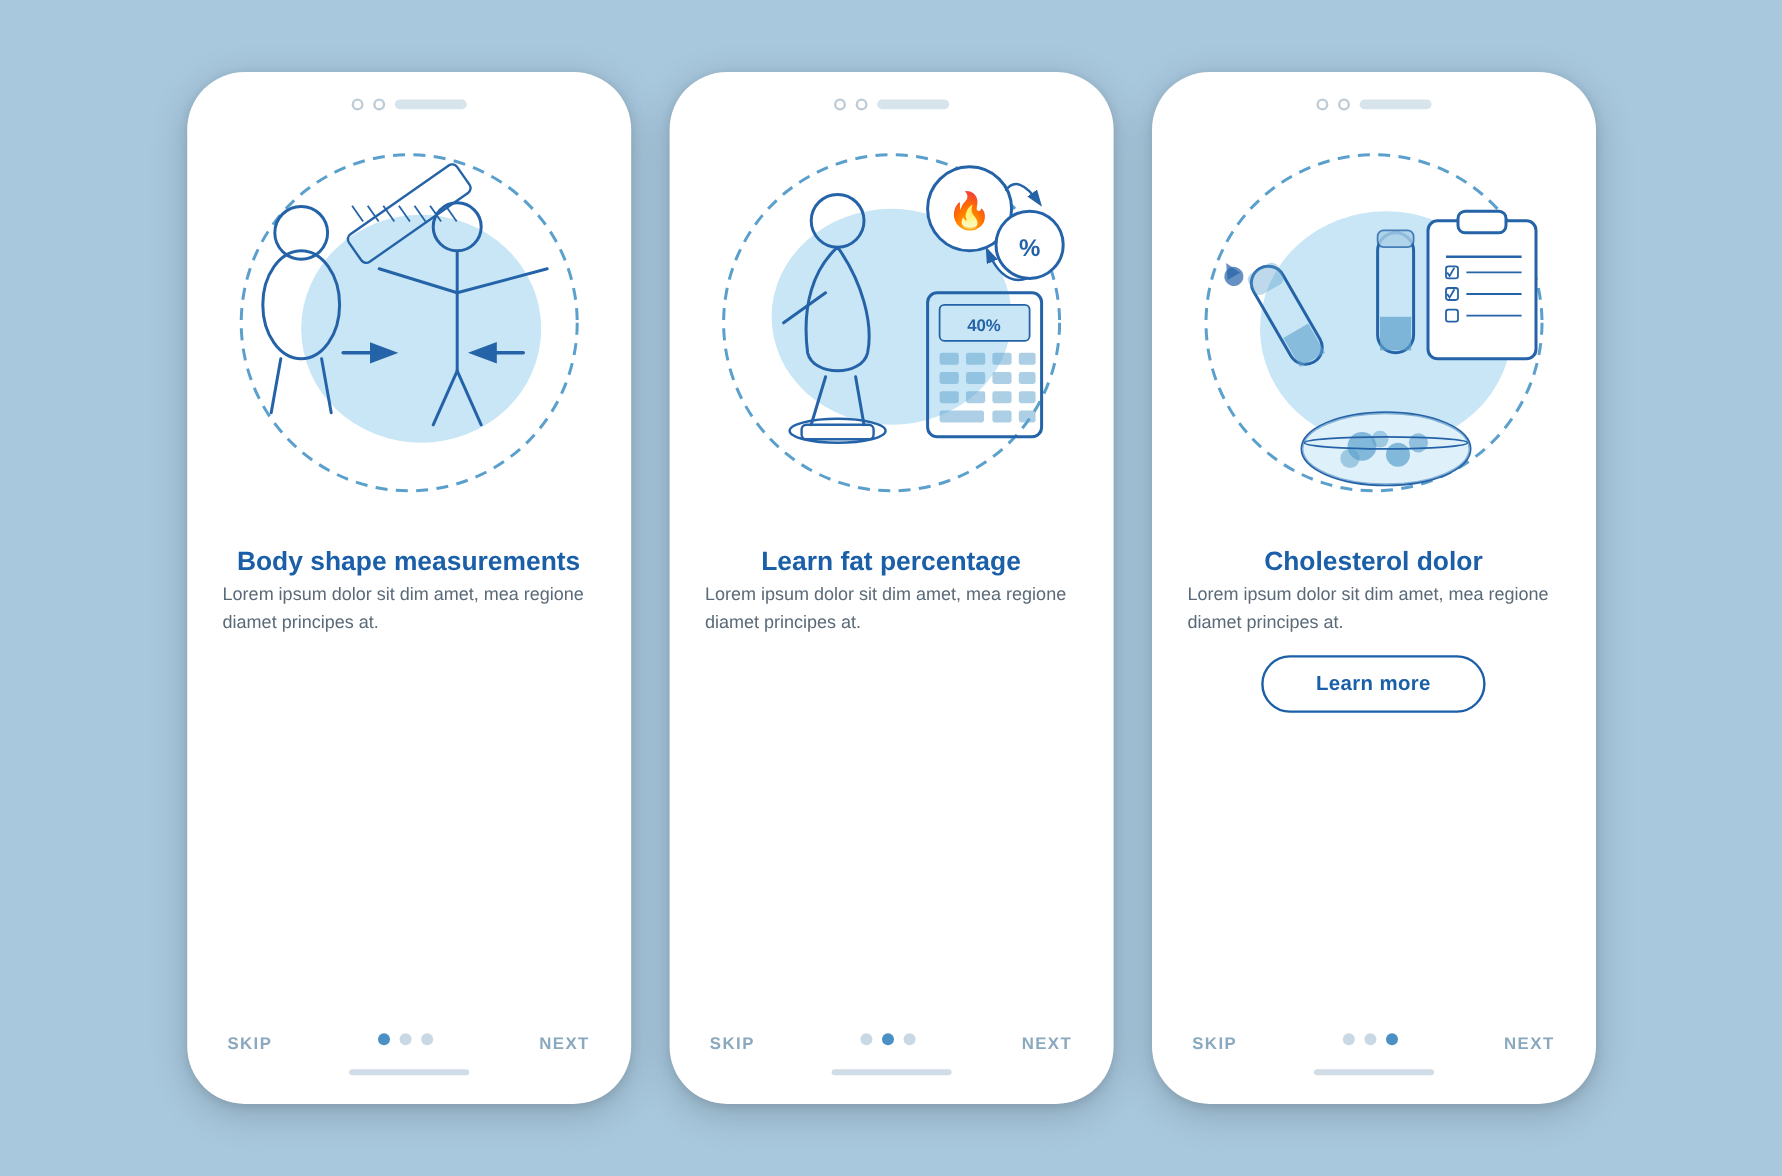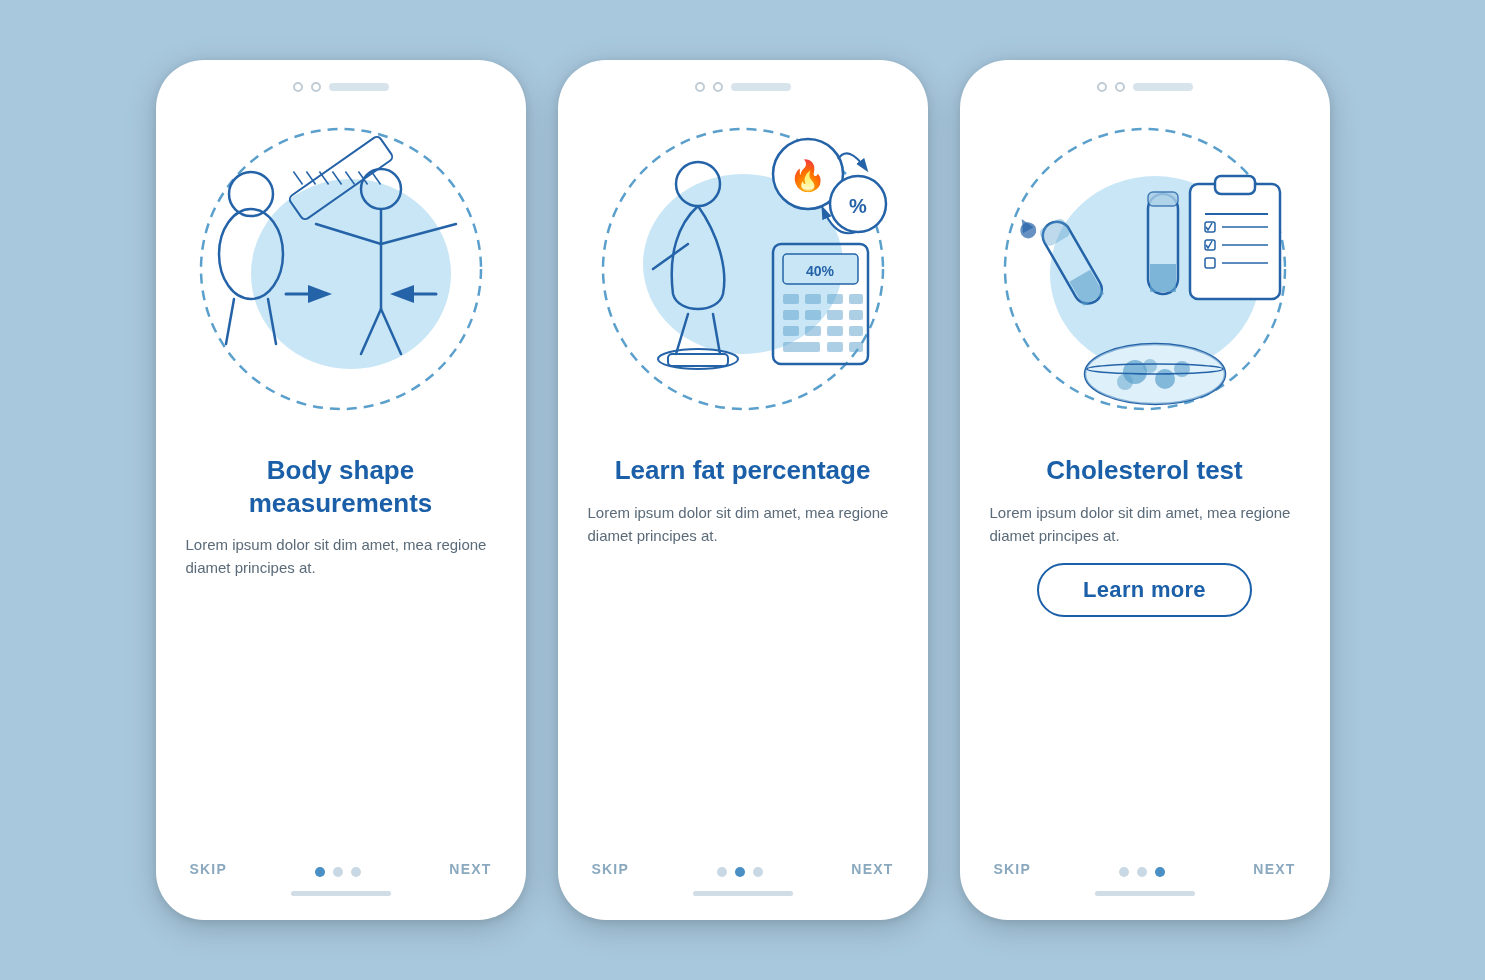--- a/index.html
+++ b/index.html
@@ -71,52 +71,52 @@
     .phone-content {
       flex: 1;
       display: flex;
       flex-direction: column;
       align-items: center;
       width: 100%;
       padding: 0 10px;
     }
 
     .phone-title {
-      font-size: 26px;
+      font-size: 22px;
       font-weight: 700;
       color: #1a5fa8;
       text-align: center;
-      margin-bottom: 14px;
+      margin-bottom: 2px;
       line-height: 1.25;
     }
 
     .phone-description {
       font-size: 15px;
       color: #5a6a78;
       line-height: 1.55;
       margin-bottom: 16px;
     }
 
     .learn-more-btn {
       border: 2.5px solid #1a5fa8;
       border-radius: 30px;
       padding: 12px 44px;
-      font-size: 22px;
+      font-size: 17px;
       font-weight: 700;
       color: #1a5fa8;
       background: transparent;
       cursor: pointer;
       margin-bottom: 24px;
       letter-spacing: 0.3px;
     }
 
     .phone-footer {
       width: 100%;
       display: flex;
-      align-items: flex-end;
+      align-items: flex-start;
       justify-content: space-between;
       padding: 0 14px;
       margin-top: auto;
     }
 
     .footer-skip, .footer-next {
       font-size: 14px;
       font-weight: 600;
       color: #8aa8be;
       letter-spacing: 1.2px;
@@ -363,21 +363,21 @@
         <circle cx="175" cy="265" r="10" fill="#5ba0cc" opacity="0.7"></circle>
         <circle cx="160" cy="252" r="7" fill="#5ba0cc" opacity="0.5"></circle>
         <circle cx="192" cy="255" r="8" fill="#5ba0cc" opacity="0.6"></circle>
         <circle cx="135" cy="268" r="8" fill="#5ba0cc" opacity="0.5"></circle>
 
         <ellipse cx="165" cy="255" rx="68" ry="5" fill="none" stroke="#2563a8" stroke-width="1.5"></ellipse>
       </svg>
     </div>
 
     <div class="phone-content">
-      <div class="phone-title">Cholesterol test</div>
+      <div class="phone-title">Cholesterol dolor</div>
       <div class="phone-description">Lorem ipsum dolor sit dim amet, mea regione diamet principes at.</div>
       <button class="learn-more-btn">Learn more</button>
     </div>
 
     <div class="phone-footer">
       <span class="footer-skip">SKIP</span>
       <div class="dots-container">
         <div class="dot"></div>
         <div class="dot"></div>
         <div class="dot active"></div>

